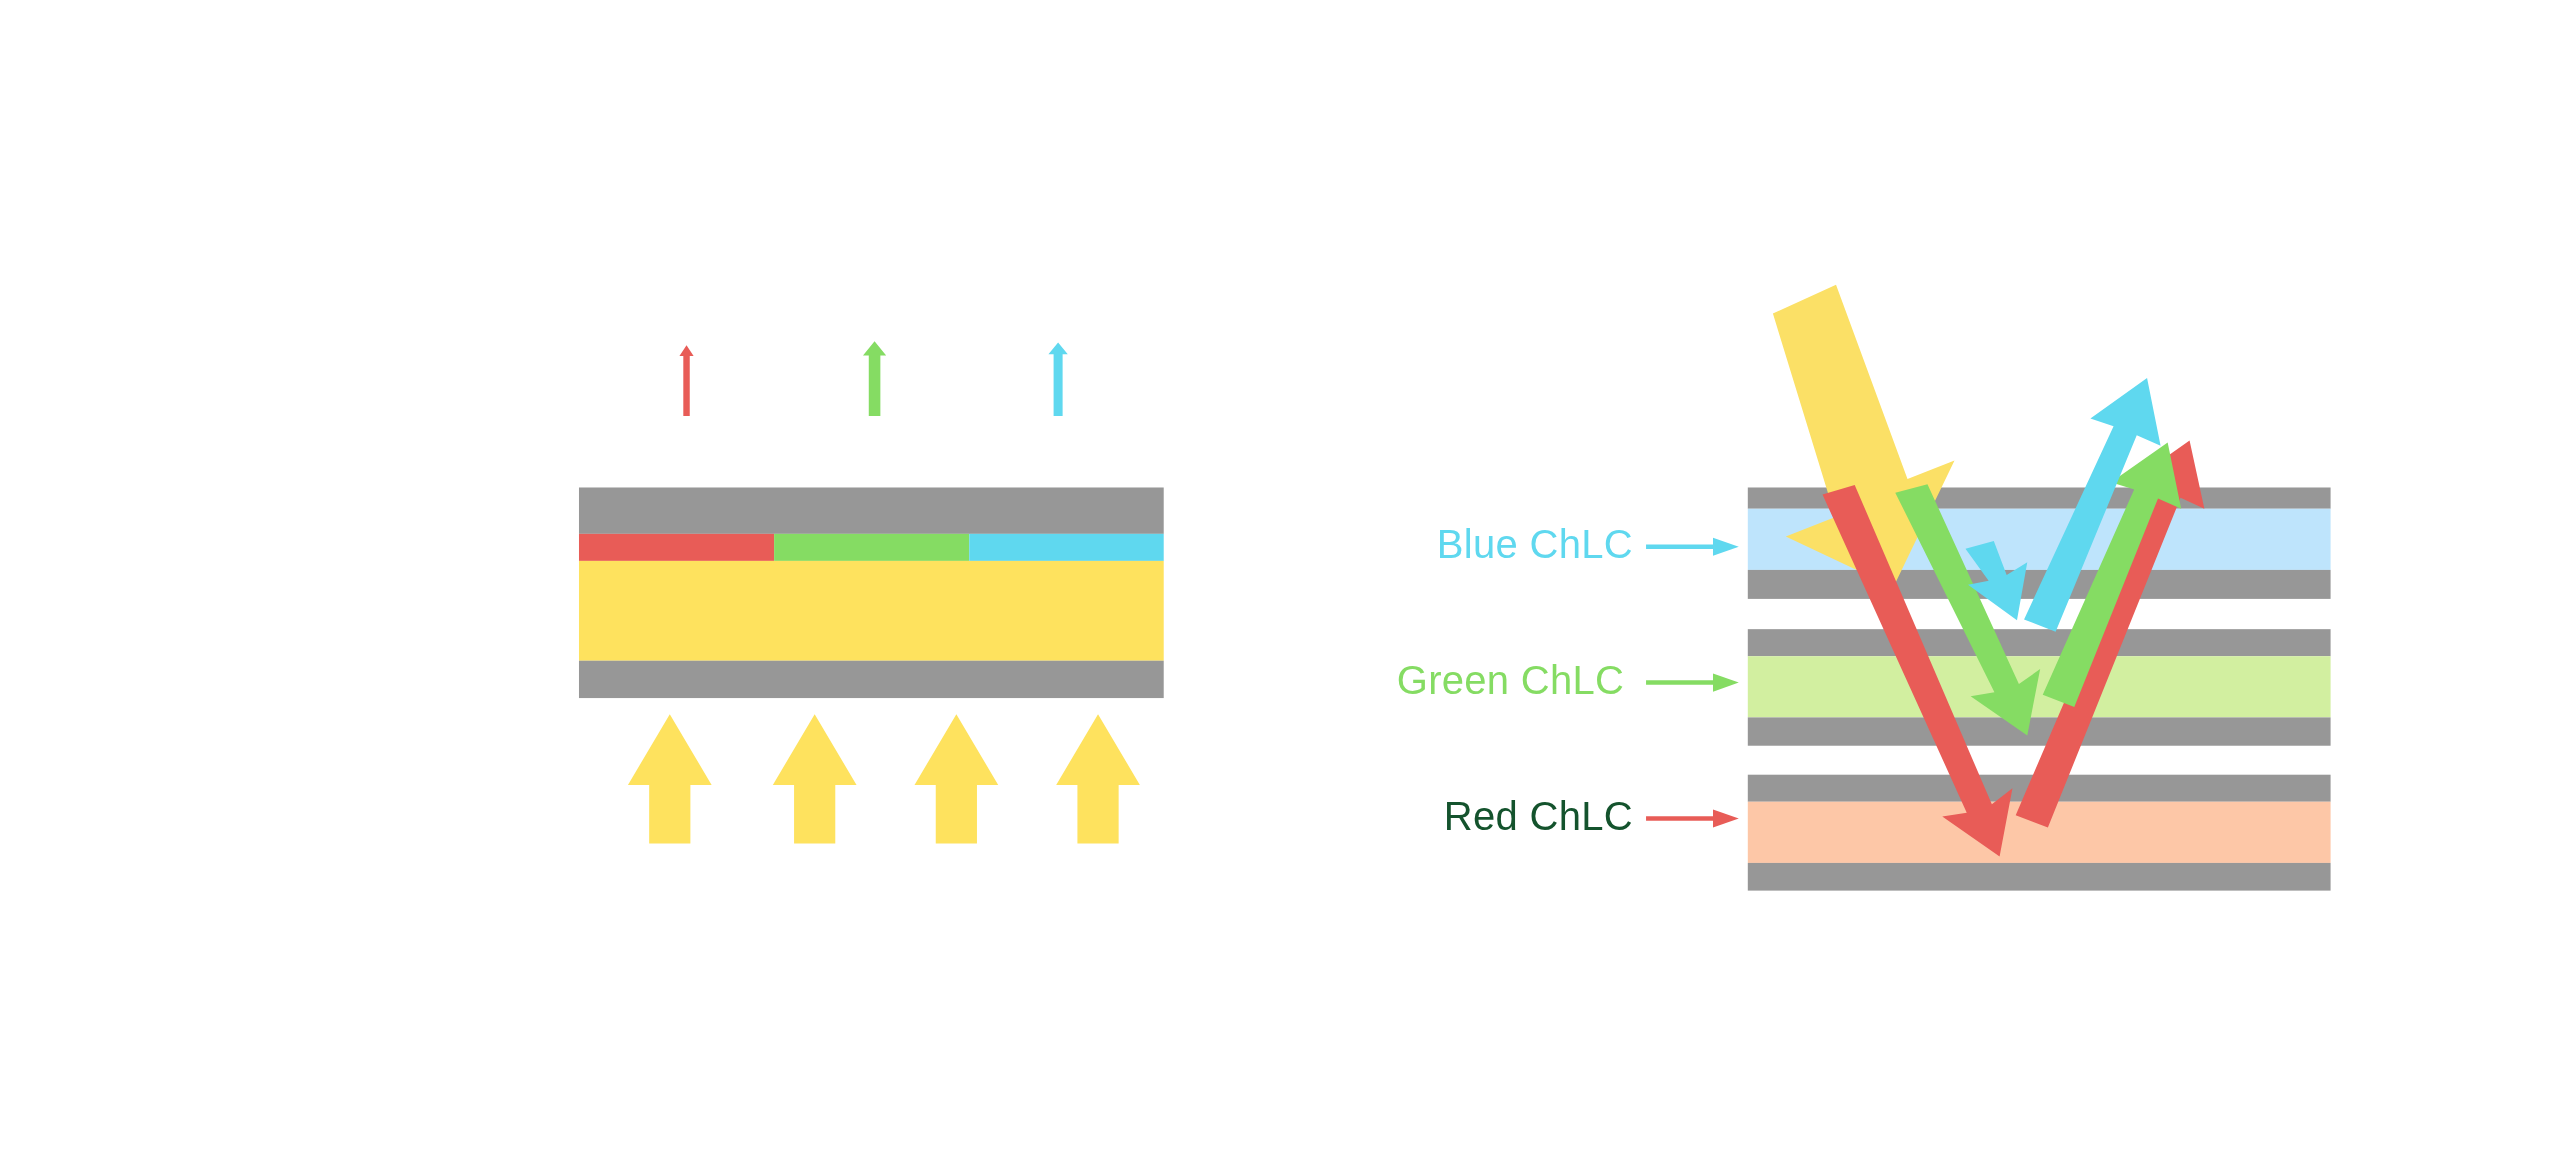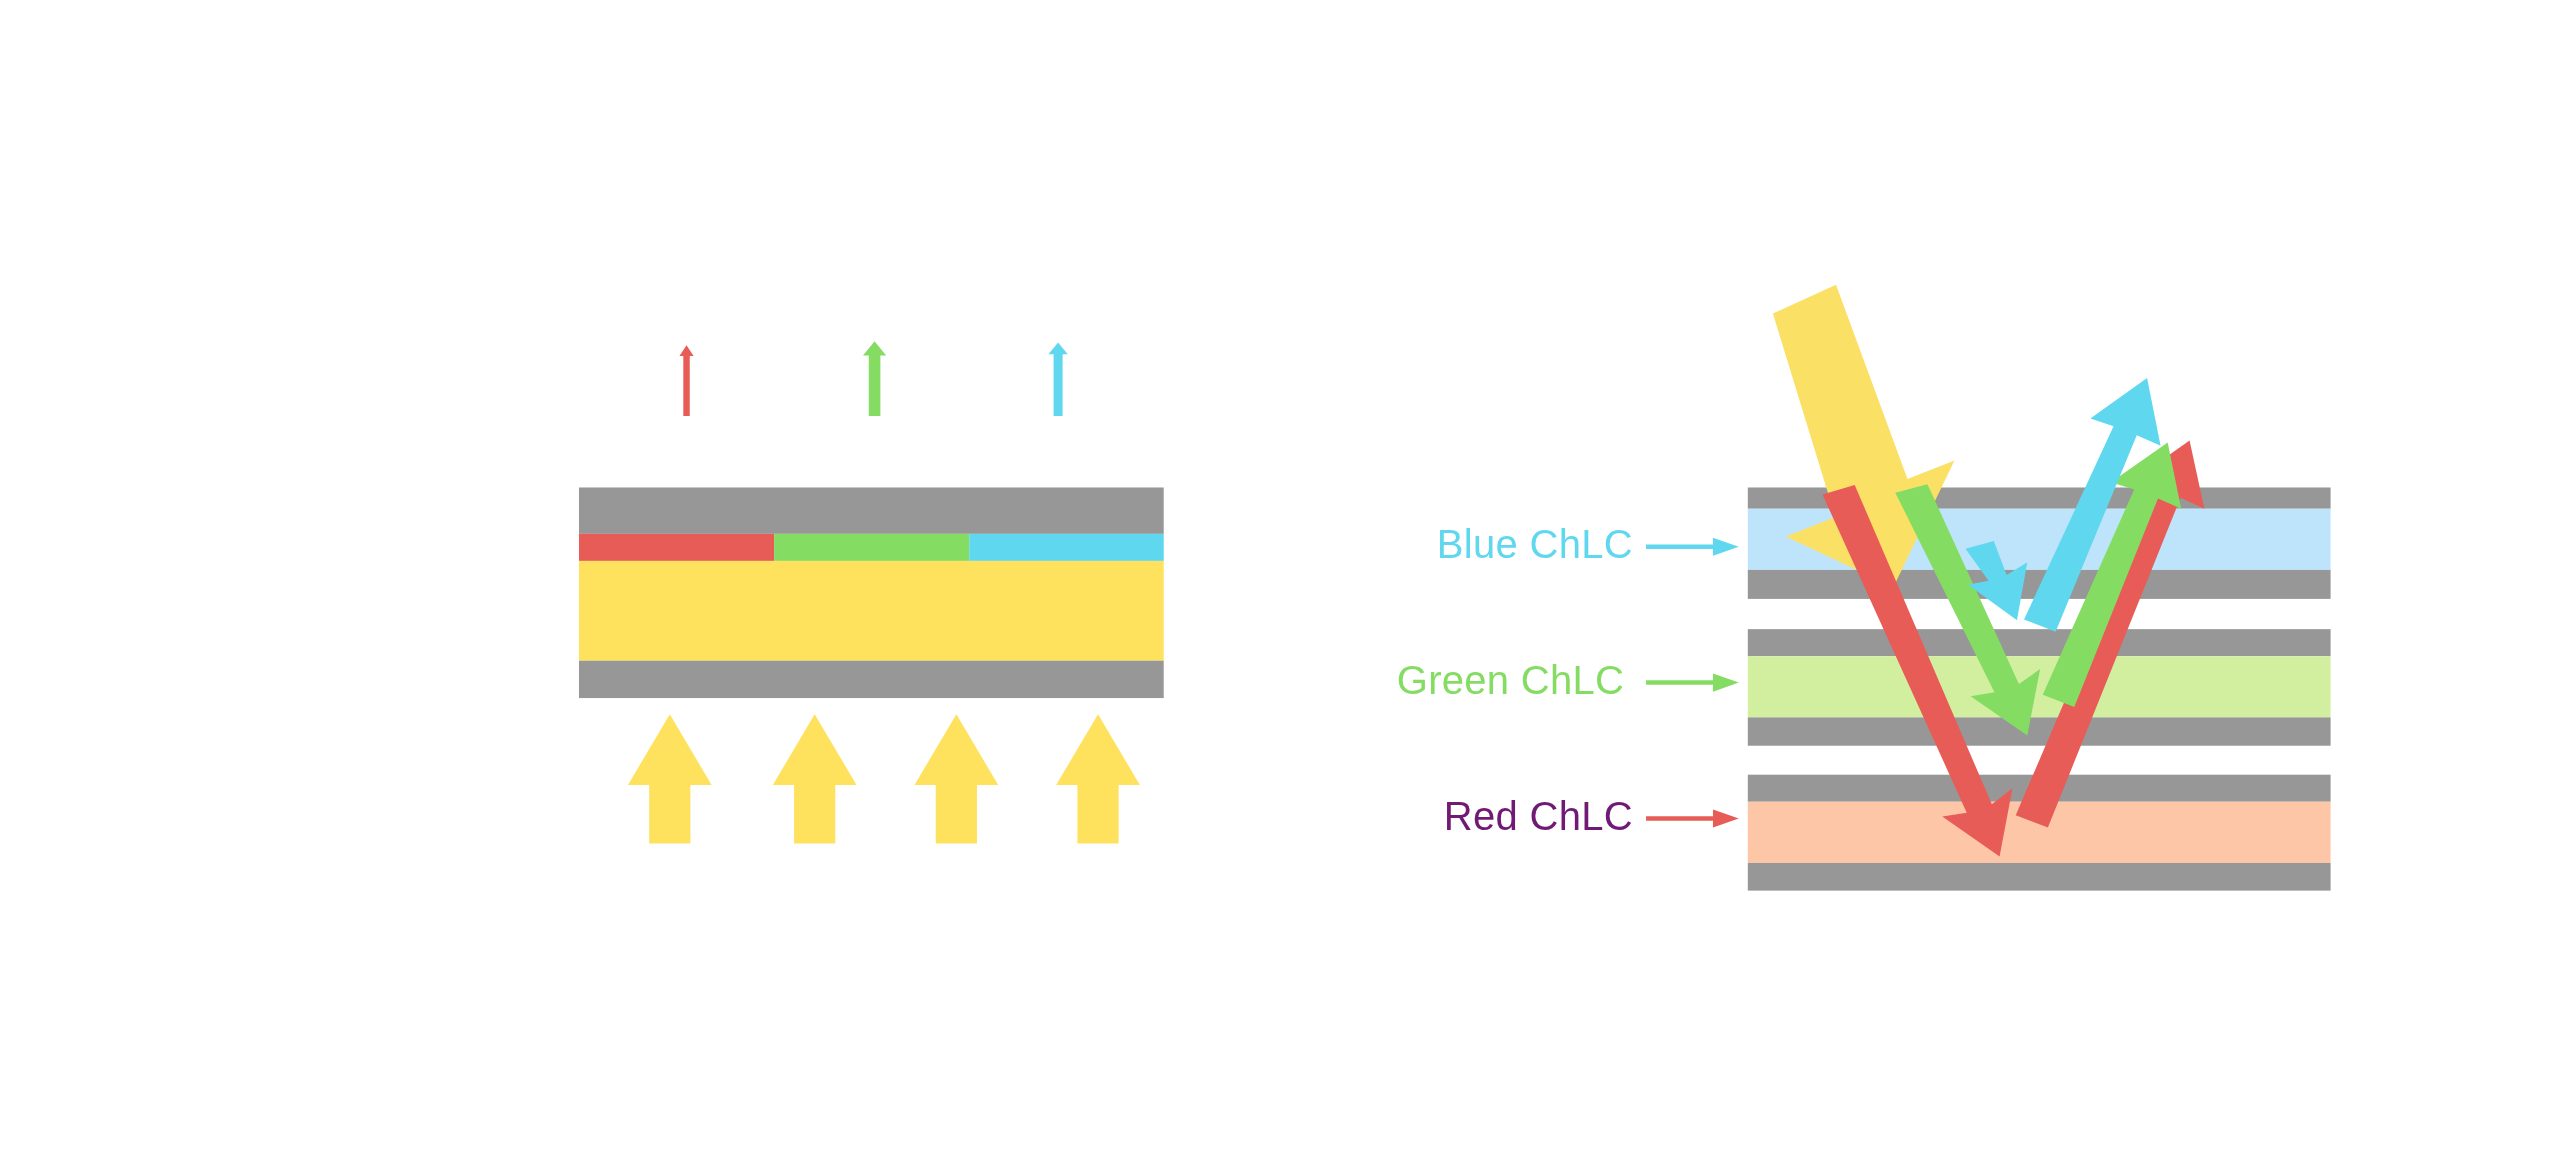--- a/index.html
+++ b/index.html
@@ -92,17 +92,17 @@
 
   <div style="position:absolute;left:1433px;top:522px;width:200px;text-align:right;">
     <span class="lbl" style="color:#5FD8EF;">Blue ChLC</span>
   </div>
 
   <div style="position:absolute;left:1388px;top:658px;width:245px;text-align:center;">
     <span class="lbl" style="color:#85DC63;">Green ChLC</span>
   </div>
 
   <div style="position:absolute;left:1433px;top:794px;width:200px;text-align:right;">
-    <span class="lbl" style="color:#701a75;">Red ChLC</span>
+    <span class="lbl" style="color:#14532d;">Red ChLC</span>
   </div>
 
 </div>
 
 
 </body></html>

